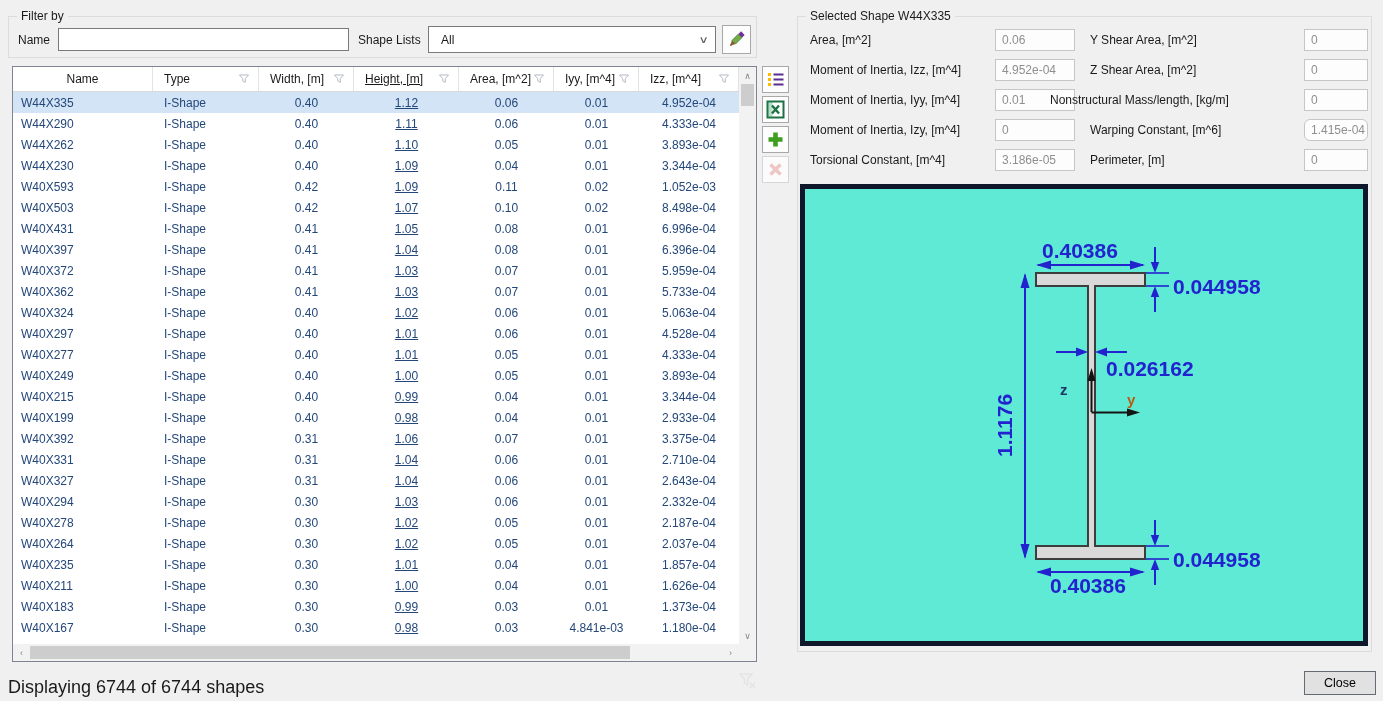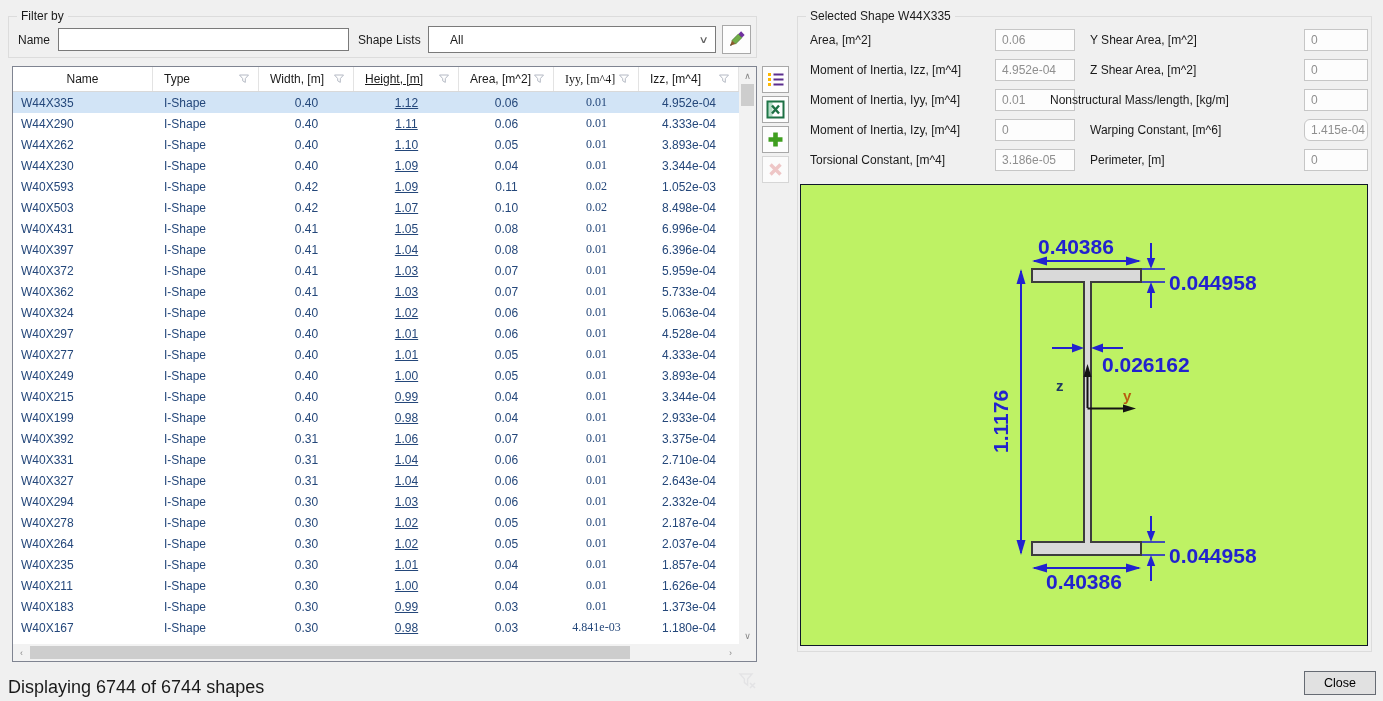--- a/index.html
+++ b/index.html
@@ -12,60 +12,60 @@
     width:1383px;height:701px;position:relative;overflow:hidden;
     background:var(--bg);
     font-family:"Liberation Sans",sans-serif;font-size:12px;color:#1a1a1a;
   }
   
   .groupbox{position:absolute;border:1px solid #dcdcdc;}
   .groupbox-label{position:absolute;top:-8px;left:8px;background:var(--bg);padding:0 4px;white-space:nowrap;}
   
   .lbl{position:absolute;white-space:nowrap;}
   .textbox{position:absolute;background:#fff;border:1px solid #7a7a7a;padding:2px 5px;font-size:12px;font-family:inherit;}
-  .combobox{position:absolute;background:#fff;border:1px solid #7a7a7a;display:flex;align-items:center;padding-left:21px;cursor:default;}
+  .combobox{position:absolute;background:#fff;border:1px solid #7a7a7a;display:flex;align-items:center;padding-left:12px;cursor:default;}
   .combobox .chev{margin-left:auto;margin-right:8px;color:#606060;font-size:10px;transform:scaleX(1.4);}
   .toolbtn{position:absolute;background:#fdfdfd;border:1px solid #a8a8a8;display:flex;align-items:center;justify-content:center;padding:0;}
   .toolbtn.disabled{border-color:#d6d6d6;background:#fbfbfb;}
   
   .table{position:absolute;left:12px;top:66px;width:745px;height:596px;background:#fff;border:1px solid #7f8491;}
   .thead{position:absolute;left:0;top:0;width:726px;height:25px;display:flex;background:#fff;border-bottom:1px solid #d9d9d9;}
   .hc{display:flex;align-items:center;border-right:1px solid #e3e3e3;padding:0 8px 0 11px;}
   .hc span{white-space:nowrap;}
   .hc .funnel{margin-left:auto;flex:none;}
   .hc.c0{justify-content:center;padding:0;}
   .tbody{position:absolute;left:0;top:25px;width:726px;height:553px;overflow:hidden;}
   .row{height:21px;display:flex;align-items:center;color:var(--table-text);}
   .row.selected{background:var(--selection);}
   .c{white-space:nowrap;overflow:hidden;}
   .c0{width:140px;padding-left:8px;}
   .c1{width:106px;padding-left:11px;}
   .c2{width:95px;text-align:center;}
   .c3{width:105px;text-align:center;text-decoration:underline;}
   .c4{width:95px;text-align:center;}
-  .c5{width:85px;text-align:center;font-family:Liberation Serif, serif;}
+  .c5{width:85px;text-align:center;}
   .c6{width:100px;text-align:center;}
   .hc.c0,.hc.c1,.hc.c2,.hc.c3,.hc.c4,.hc.c5,.hc.c6{padding-top:0;padding-bottom:0;text-align:left;}
   
   .vscroll{position:absolute;top:0;right:0;width:17px;height:577px;background:#f2f2f2;display:flex;flex-direction:column;align-items:center;}
   .sbtn{width:17px;height:17px;display:flex;align-items:center;justify-content:center;color:#868686;font-size:9px;flex:none;}
   .vthumb{width:13px;height:22px;background:#cdcdcd;flex:none;}
   .vfill{flex:1;}
   .hscroll{position:absolute;left:0;bottom:0;width:726px;height:17px;background:#f2f2f2;display:flex;align-items:center;}
   .hthumb{height:13px;width:600px;background:#cdcdcd;flex:none;}
   .corner{position:absolute;right:0;bottom:0;width:17px;height:17px;background:#f2f2f2;}
   
   .status{position:absolute;left:8px;top:677px;font-size:18px;}
   
   .flabel{position:absolute;white-space:nowrap;}
   .finput{position:absolute;height:22px;background:#fdfdfd;border:1px solid #c6c6c6;color:#8f8f8f;padding:3px 6px;white-space:nowrap;overflow:hidden;}
   .fil{left:995px;width:80px;}
   .fir{left:1304px;width:64px;}
   
-  .preview{position:absolute;left:800px;top:184px;width:568px;height:462px;background:#bef264;border:1px solid #0f172a;}
+  .preview{position:absolute;left:800px;top:184px;width:568px;height:462px;background:#5eead4;border:5px solid #0f172a;}
   .dim-line{stroke:var(--dimension-blue);stroke-width:2;}
   .dim-tick{stroke:var(--dimension-blue);stroke-width:1.6;}
   .dim-arrow{fill:var(--dimension-blue);}
   .dim-text{fill:var(--dimension-blue);font-family:"Liberation Sans",sans-serif;font-size:21px;font-weight:bold;}
   .axis-line{stroke:#141414;stroke-width:2;}
   .axis-arrow{fill:#141414;}
   .axis-z-text{fill:var(--axis-z);font-family:"Liberation Sans",sans-serif;font-size:15px;font-weight:bold;}
   .axis-y-text{fill:var(--axis-y);font-family:"Liberation Sans",sans-serif;font-size:15px;font-weight:bold;}
   .beam{fill:#d9d9d9;stroke:#3d3d3d;stroke-width:2;}
   

